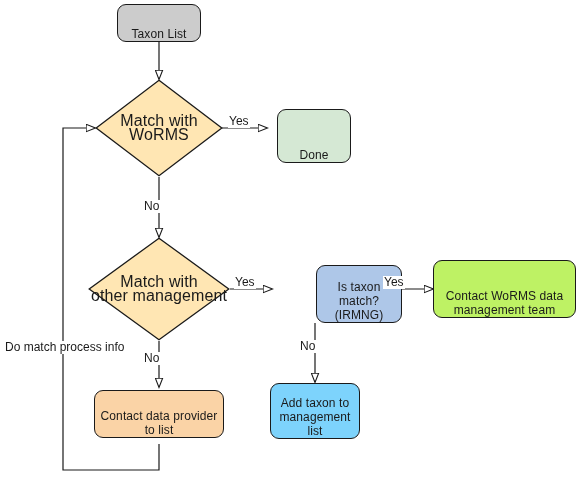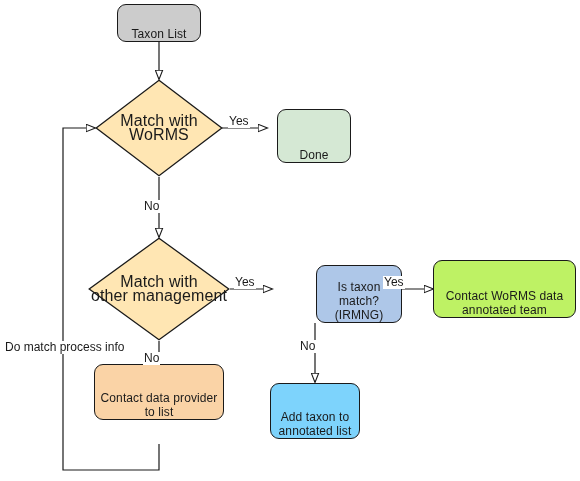--- a/index.html
+++ b/index.html
@@ -151,35 +151,35 @@
     <span>
       <span>Is taxon</span><br>
       <span>match?</span><br>
       <span>(IRMNG)</span>
     </span>
   </div>
 
   <div class="node rbox n-contact-worms" style="left:433px; top:260px; width:143px; height:58px;">
     <span>
       <span>Contact WoRMS data</span><br>
-      <span>annotated team</span><br>
+      <span>management team</span><br>
     </span>
   </div>
 
-  <div class="node rbox n-contact-prov" style="left:94px; top:364px; width:130px; height:56px;">
+  <div class="node rbox n-contact-prov" style="left:94px; top:390px; width:130px; height:48px;">
     <span>
       <span>Contact data provider</span><br>
       <span>to list</span>
     </span>
   </div>
 
   <div class="node rbox n-annotated" style="left:270px; top:383px; width:90px; height:56px;">
     <span>
       <span>Add taxon to</span><br>
-      <span>annotated list</span>
+      <span>management list</span>
     </span>
   </div>
 
   <div class="edge-label" style="left:228px; top:115px;">Yes</div>
 
   <div class="edge-label" style="left:143px; top:200px;">No</div>
 
   <div class="edge-label" style="left:234px; top:276px;">Yes</div>
 
   <div class="edge-label" style="left:143px; top:352px;">No</div>

